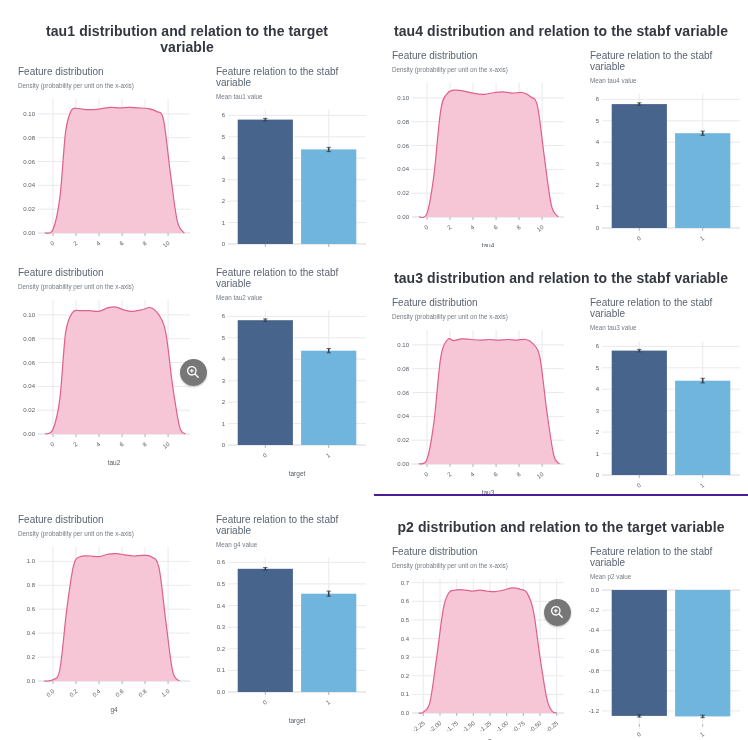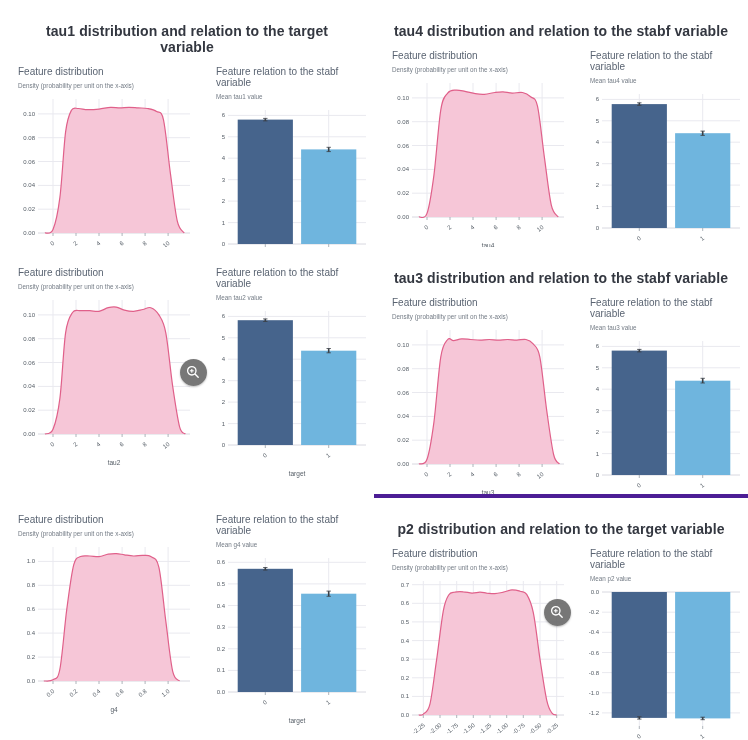--- a/index.html
+++ b/index.html
@@ -1,20 +1,20 @@
 <!DOCTYPE html>
 <html><head>
 <meta charset="utf-8">
 <style>
   html,body{margin:0;padding:0;background:#ffffff;}
   body{font-family:"Liberation Sans","DejaVu Sans",sans-serif;}
   .page{position:relative;width:748px;height:740px;background:#ffffff;overflow:hidden;}
   .grid{display:grid;grid-template-columns:374px 374px;grid-auto-rows:247px;}
   .panel{box-sizing:border-box;padding:12px 8px 0 8px;overflow:hidden;}
-  .panel.top-divider{border-top:4px solid #4c1d95;}
+  .panel.top-divider{border-top:2px solid #4c1d95;}
   .panel-title{margin:11px;text-align:center;font-size:14px;font-weight:bold;color:#333740;letter-spacing:.1px;}
   .subplots{display:flex;margin-top:8px;}
   .subplot{box-sizing:border-box;}
   .subplot-dist{width:188px;flex:0 0 auto;}
   .subplot-rel{flex:1 1 auto;padding-left:10px;}
   .subplot-heading{font-size:10px;color:#5a6472;margin-left:10px;}
   .subplot-caption{font-size:6.3px;color:#737b85;margin-left:10px;margin-top:5px;}
   .chart-slot{margin-top:2px;line-height:0;}
   .zoom-btn{position:absolute;width:27px;height:27px;border-radius:50%;
     background:rgba(100,100,100,0.88);display:flex;align-items:center;justify-content:center;

